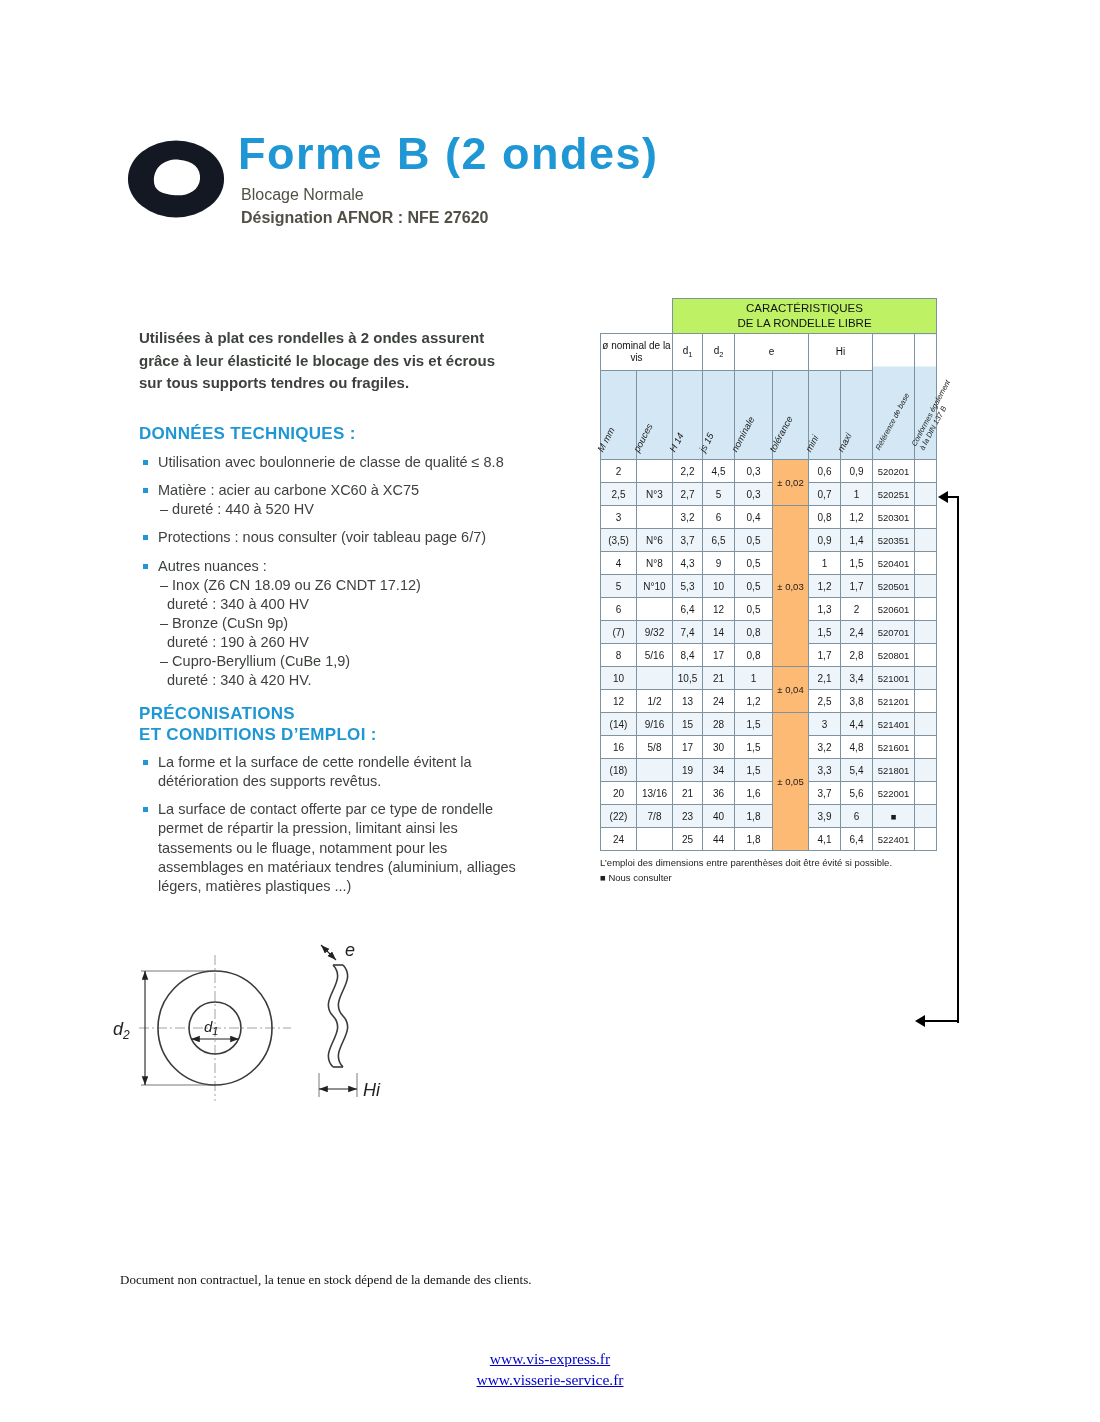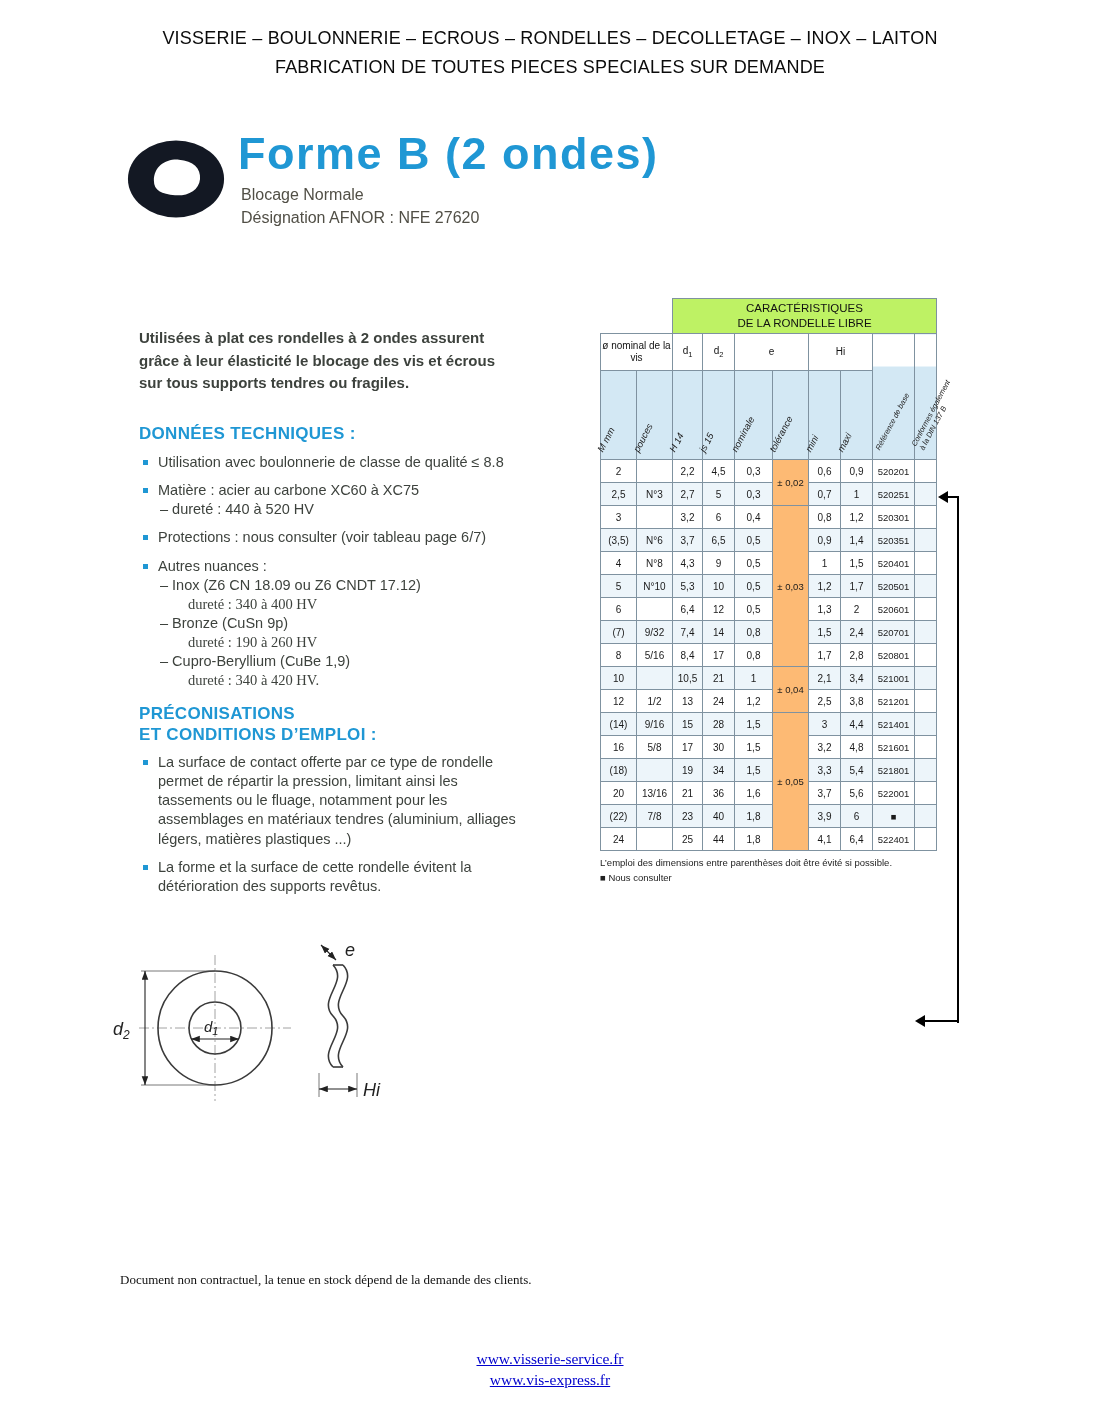--- a/index.html
+++ b/index.html
@@ -14,39 +14,39 @@
   .doc-header { position:absolute; top:28px; left:0; width:100%; text-align:center;
     font-size:18px; color:#0b0b0b; letter-spacing:0.2px; }
   .doc-header .hl { margin-bottom:8px; }
 
   
   .logo { position:absolute; left:126px; top:134px; width:100px; height:86px; }
   .brand-title { position:absolute; left:238px; top:128px; margin:0;
     font-size:45px; font-weight:bold; letter-spacing:1.5px;
     color:var(--accent-blue,#1f97d4); }
   .sub1 { position:absolute; left:241px; top:186px; font-size:16px; color:#514f46; }
-  .sub2 { position:absolute; left:241px; top:209px; font-size:16px; color:#514f46; }
+  .sub2 { position:absolute; left:241px; top:209px; font-size:16px; color:#514f46;font-weight:bold; }
 
   
   .intro { position:absolute; left:139px; top:327px; width:382px; margin:0;
     font-size:15px; font-weight:bold; color:#3d423d; line-height:1.5; }
   .sec-heading { position:absolute; margin:0; font-size:17px; font-weight:bold;
     letter-spacing:0.3px; color:var(--accent-blue,#1f97d4); line-height:1.25; }
   #donnees-heading { left:139px; top:423px; }
   #preco-heading   { left:139px; top:703px; }
   .blist { position:absolute; width:395px; font-size:14.5px; color:#3d423d; line-height:1.32; }
   #donnees-list { left:143px; top:453px; }
   #preco-list   { left:143px; top:753px; width:384px; }
   .bullet-item { margin-bottom:9px; }
   .bullet-line { display:flex; }
   .bullet-dot { flex:0 0 auto; width:5px; height:5px; margin:7px 10px 0 0;
     background:var(--accent-blue,#1f97d4); }
   .bullet-text { flex:1; }
   .sub { margin-left:17px; }
-  .sub.lvl2 { margin-left:45px;font-family:Liberation Serif, serif; }
+  .sub.lvl2 { margin-left:24px; }
 
   
   #table-wrap { position:absolute; left:600px; top:298px; }
   #table-wrap table { border-collapse:collapse; table-layout:fixed; }
   #table-wrap th, #table-wrap td { border:1px solid #7f92a0; padding:0; font-weight:normal; }
   .blank-cell { border:none !important; background:transparent; }
   .title-cell { height:34px; background:#bef264; font-weight:bold; font-size:11.5px;
     line-height:1.3; text-align:center; color:#111; }
   .grp-cell { height:36px; background:#fff; font-size:10px; text-align:center;
     vertical-align:middle; line-height:1.2; color:#111; }
@@ -100,24 +100,20 @@
     font-family:"Liberation Serif", serif; font-size:13px; color:#111; }
   #links { position:absolute; top:1348px; left:0; width:100%; text-align:center;
     font-family:"Liberation Serif", serif; font-size:15.5px; line-height:21px; }
   #links a { color:#0000cc; text-decoration:underline; display:block; }
 </style>
 </head>
 <body>
 
 <div class="page">
 
-  <header class="doc-header">
-    <div class="hl">VISSERIE – BOULONNERIE – ECROUS – RONDELLES – DECOLLETAGE – INOX – LAITON</div>
-    <div class="hl">FABRICATION DE TOUTES PIECES SPECIALES SUR DEMANDE</div>
-  </header>
 
   <svg class="logo" viewBox="0 0 104 88" aria-hidden="true">
     <ellipse cx="52" cy="46" rx="50" ry="40" fill="#131823"></ellipse>
     <path d="M29,48 C29,33 41,25 55,26 C70,27 78,35 77,46 C76,58 64,64 51,63 C37,62 29,58 29,48 Z" fill="#ffffff"></path>
   </svg>
 
   <h1 class="brand-title">Forme B (2 ondes)</h1>
   <div class="sub1">Blocage Normale</div>
   <div class="sub2">Désignation AFNOR : NFE 27620</div>
 
@@ -159,27 +155,27 @@
     </div>
 
   <h2 class="sec-heading" id="preco-heading">
     <span>PRÉCONISATIONS</span><br>
     <span>ET CONDITIONS D’EMPLOI :</span>
   </h2>
   <div class="blist" id="preco-list">
       <div class="bullet-item">
         <div class="bullet-line">
           <span class="bullet-dot"></span>
+          <span class="bullet-text">La forme et la surface de cette rondelle évitent la détérioration des supports revêtus.</span>
+        </div>
+      </div>
+      <div class="bullet-item">
+        <div class="bullet-line">
+          <span class="bullet-dot"></span>
           <span class="bullet-text">La surface de contact offerte par ce type de rondelle permet de répartir la pression, limitant ainsi les tassements ou le fluage, notamment pour les assemblages en matériaux tendres (aluminium, alliages légers, matières plastiques ...)</span>
-        </div>
-      </div>
-      <div class="bullet-item">
-        <div class="bullet-line">
-          <span class="bullet-dot"></span>
-          <span class="bullet-text">La forme et la surface de cette rondelle évitent la détérioration des supports revêtus.</span>
         </div>
       </div>
     </div>
 
   <div id="table-wrap">
     <table>
       <colgroup>
         <col style="width:36px">
           <col style="width:36px">
           <col style="width:30px">
@@ -473,17 +469,17 @@
       <line class="ext" x1="252" y1="138" x2="252" y2="162"></line>
       <line class="dim" x1="214" y1="154" x2="252" y2="154" marker-start="url(#ah)" marker-end="url(#ah)"></line>
       <text class="dlabel" x="258" y="161"><tspan>Hi</tspan></text>
     </g>
   </svg>
 
 
   <div id="footer-note">Document non contractuel, la tenue en stock dépend de la demande des clients.</div>
 
   <div id="links">
+    <a href="#">www.vis-express.fr</a>
     <a href="#">www.visserie-service.fr</a>
-    <a href="#">www.vis-express.fr</a>
   </div>
 
 </div>
 
 </body></html>

